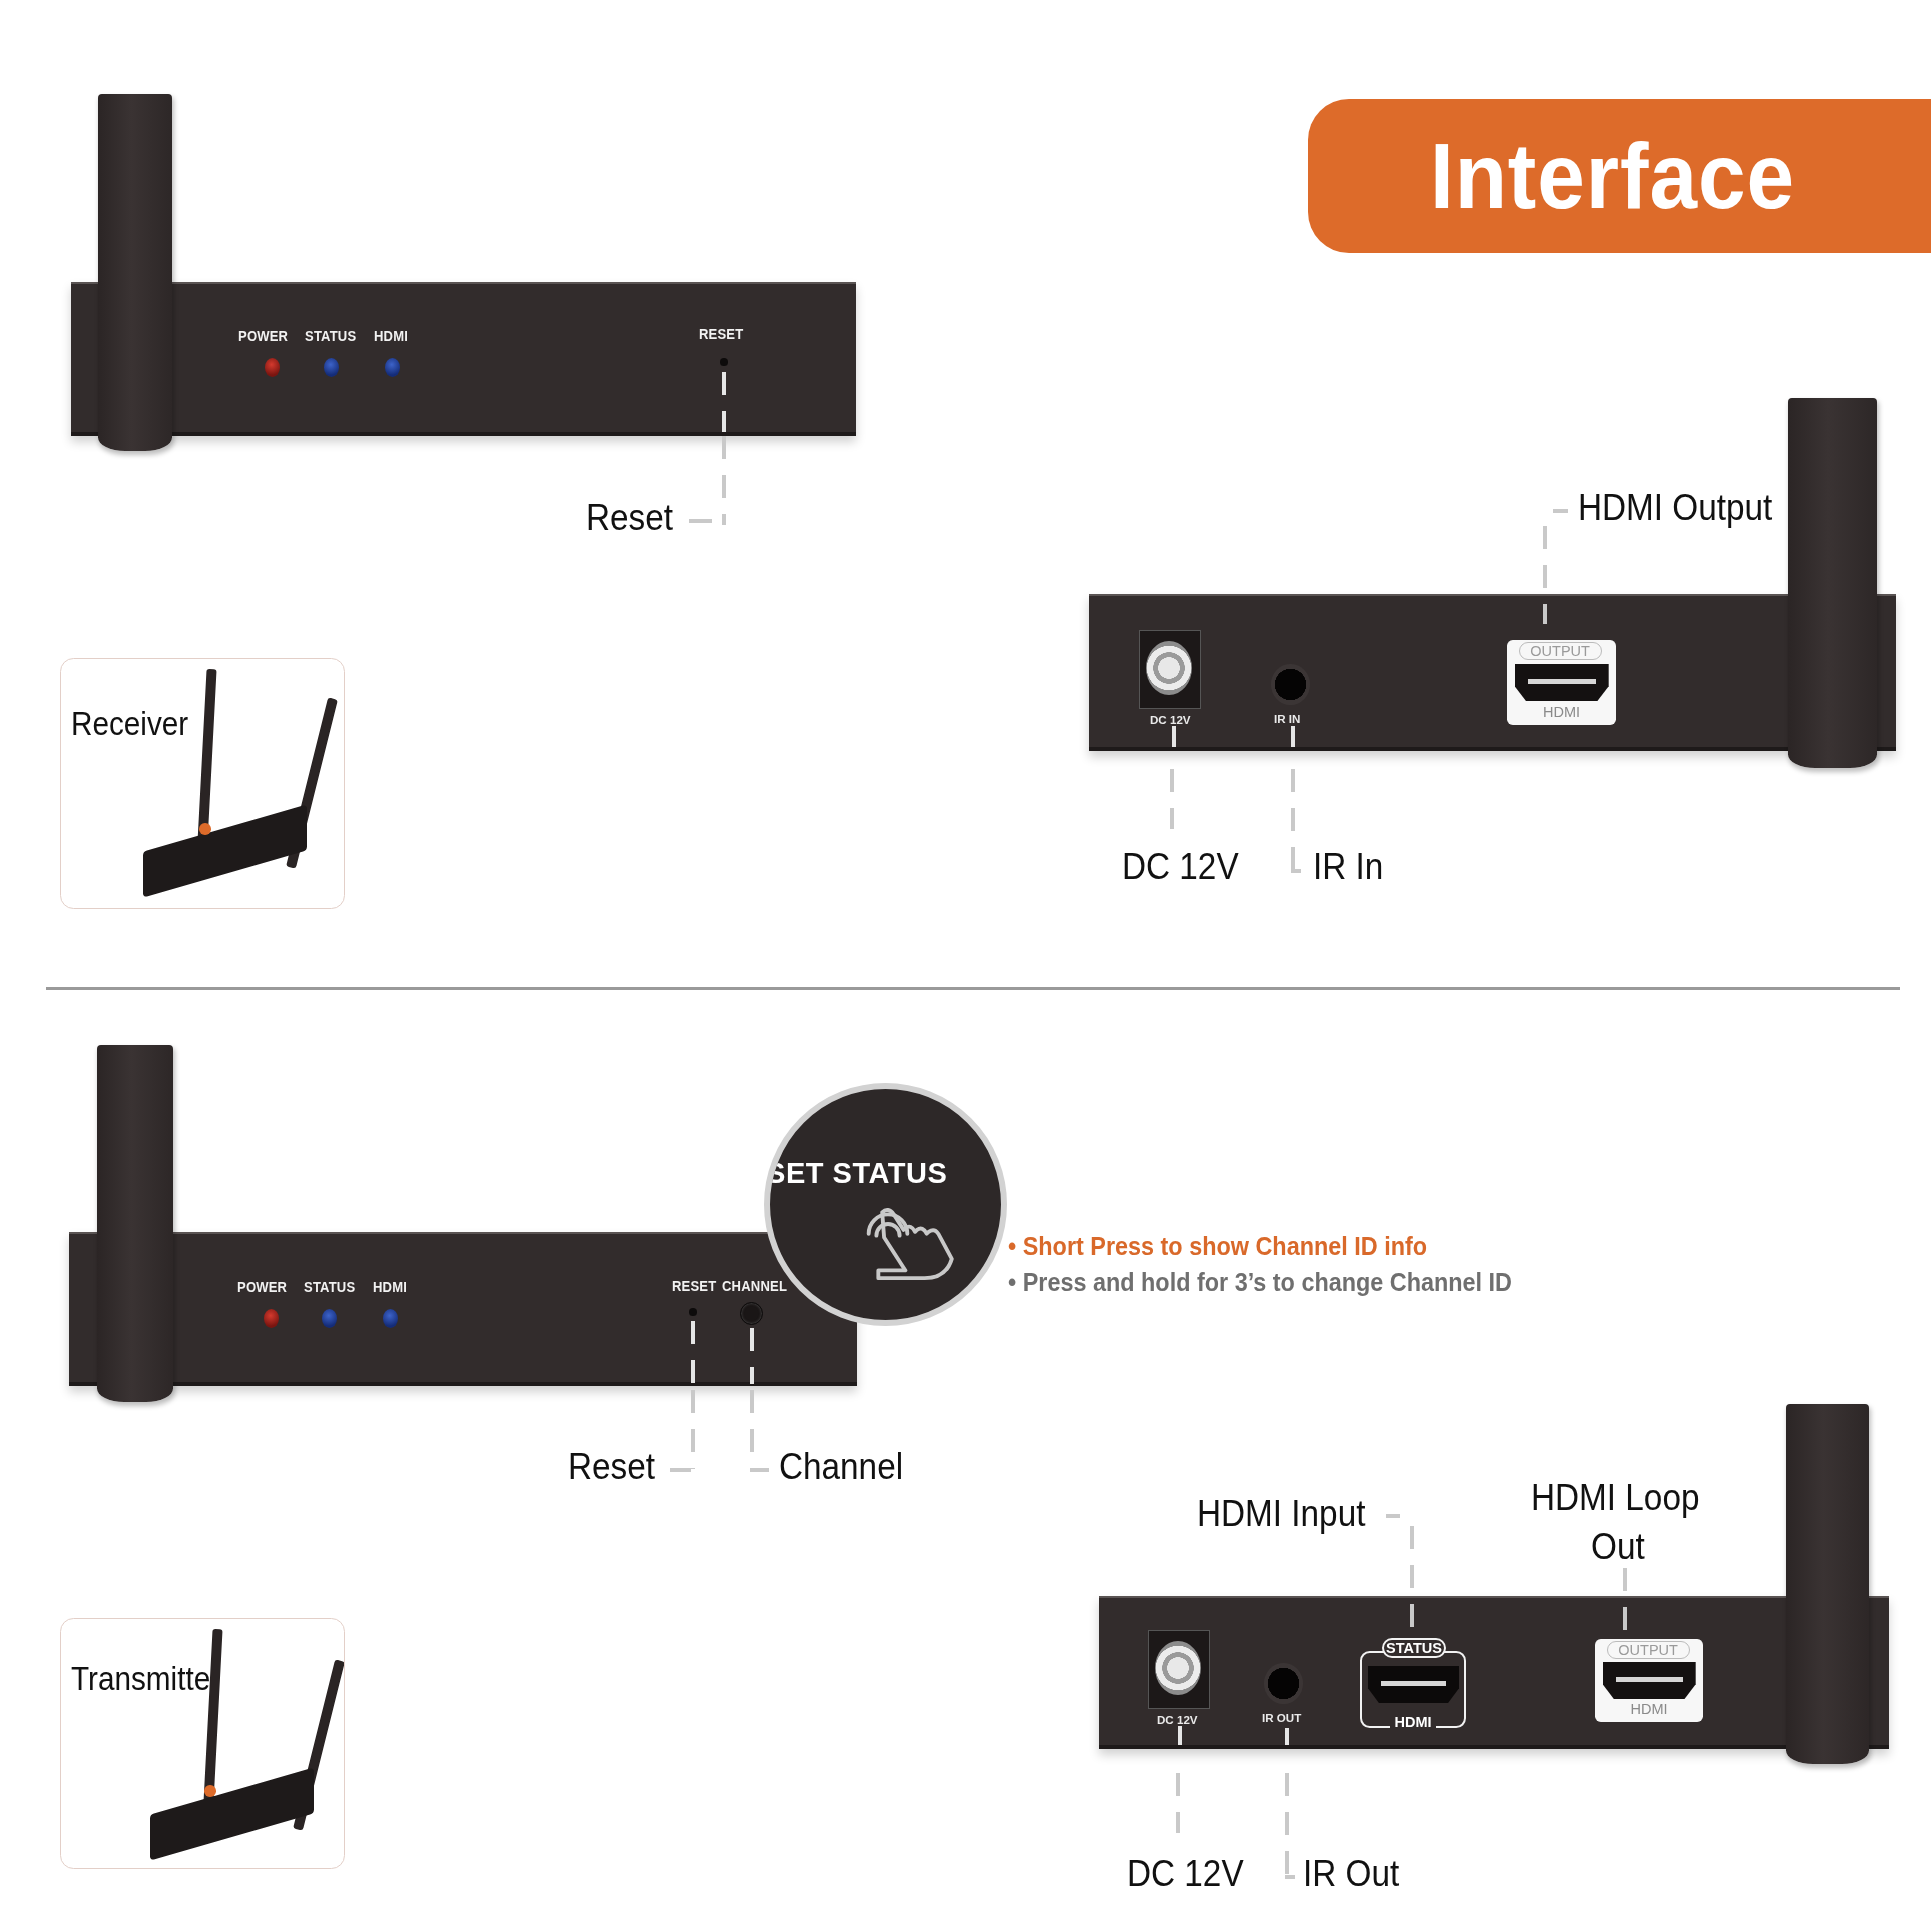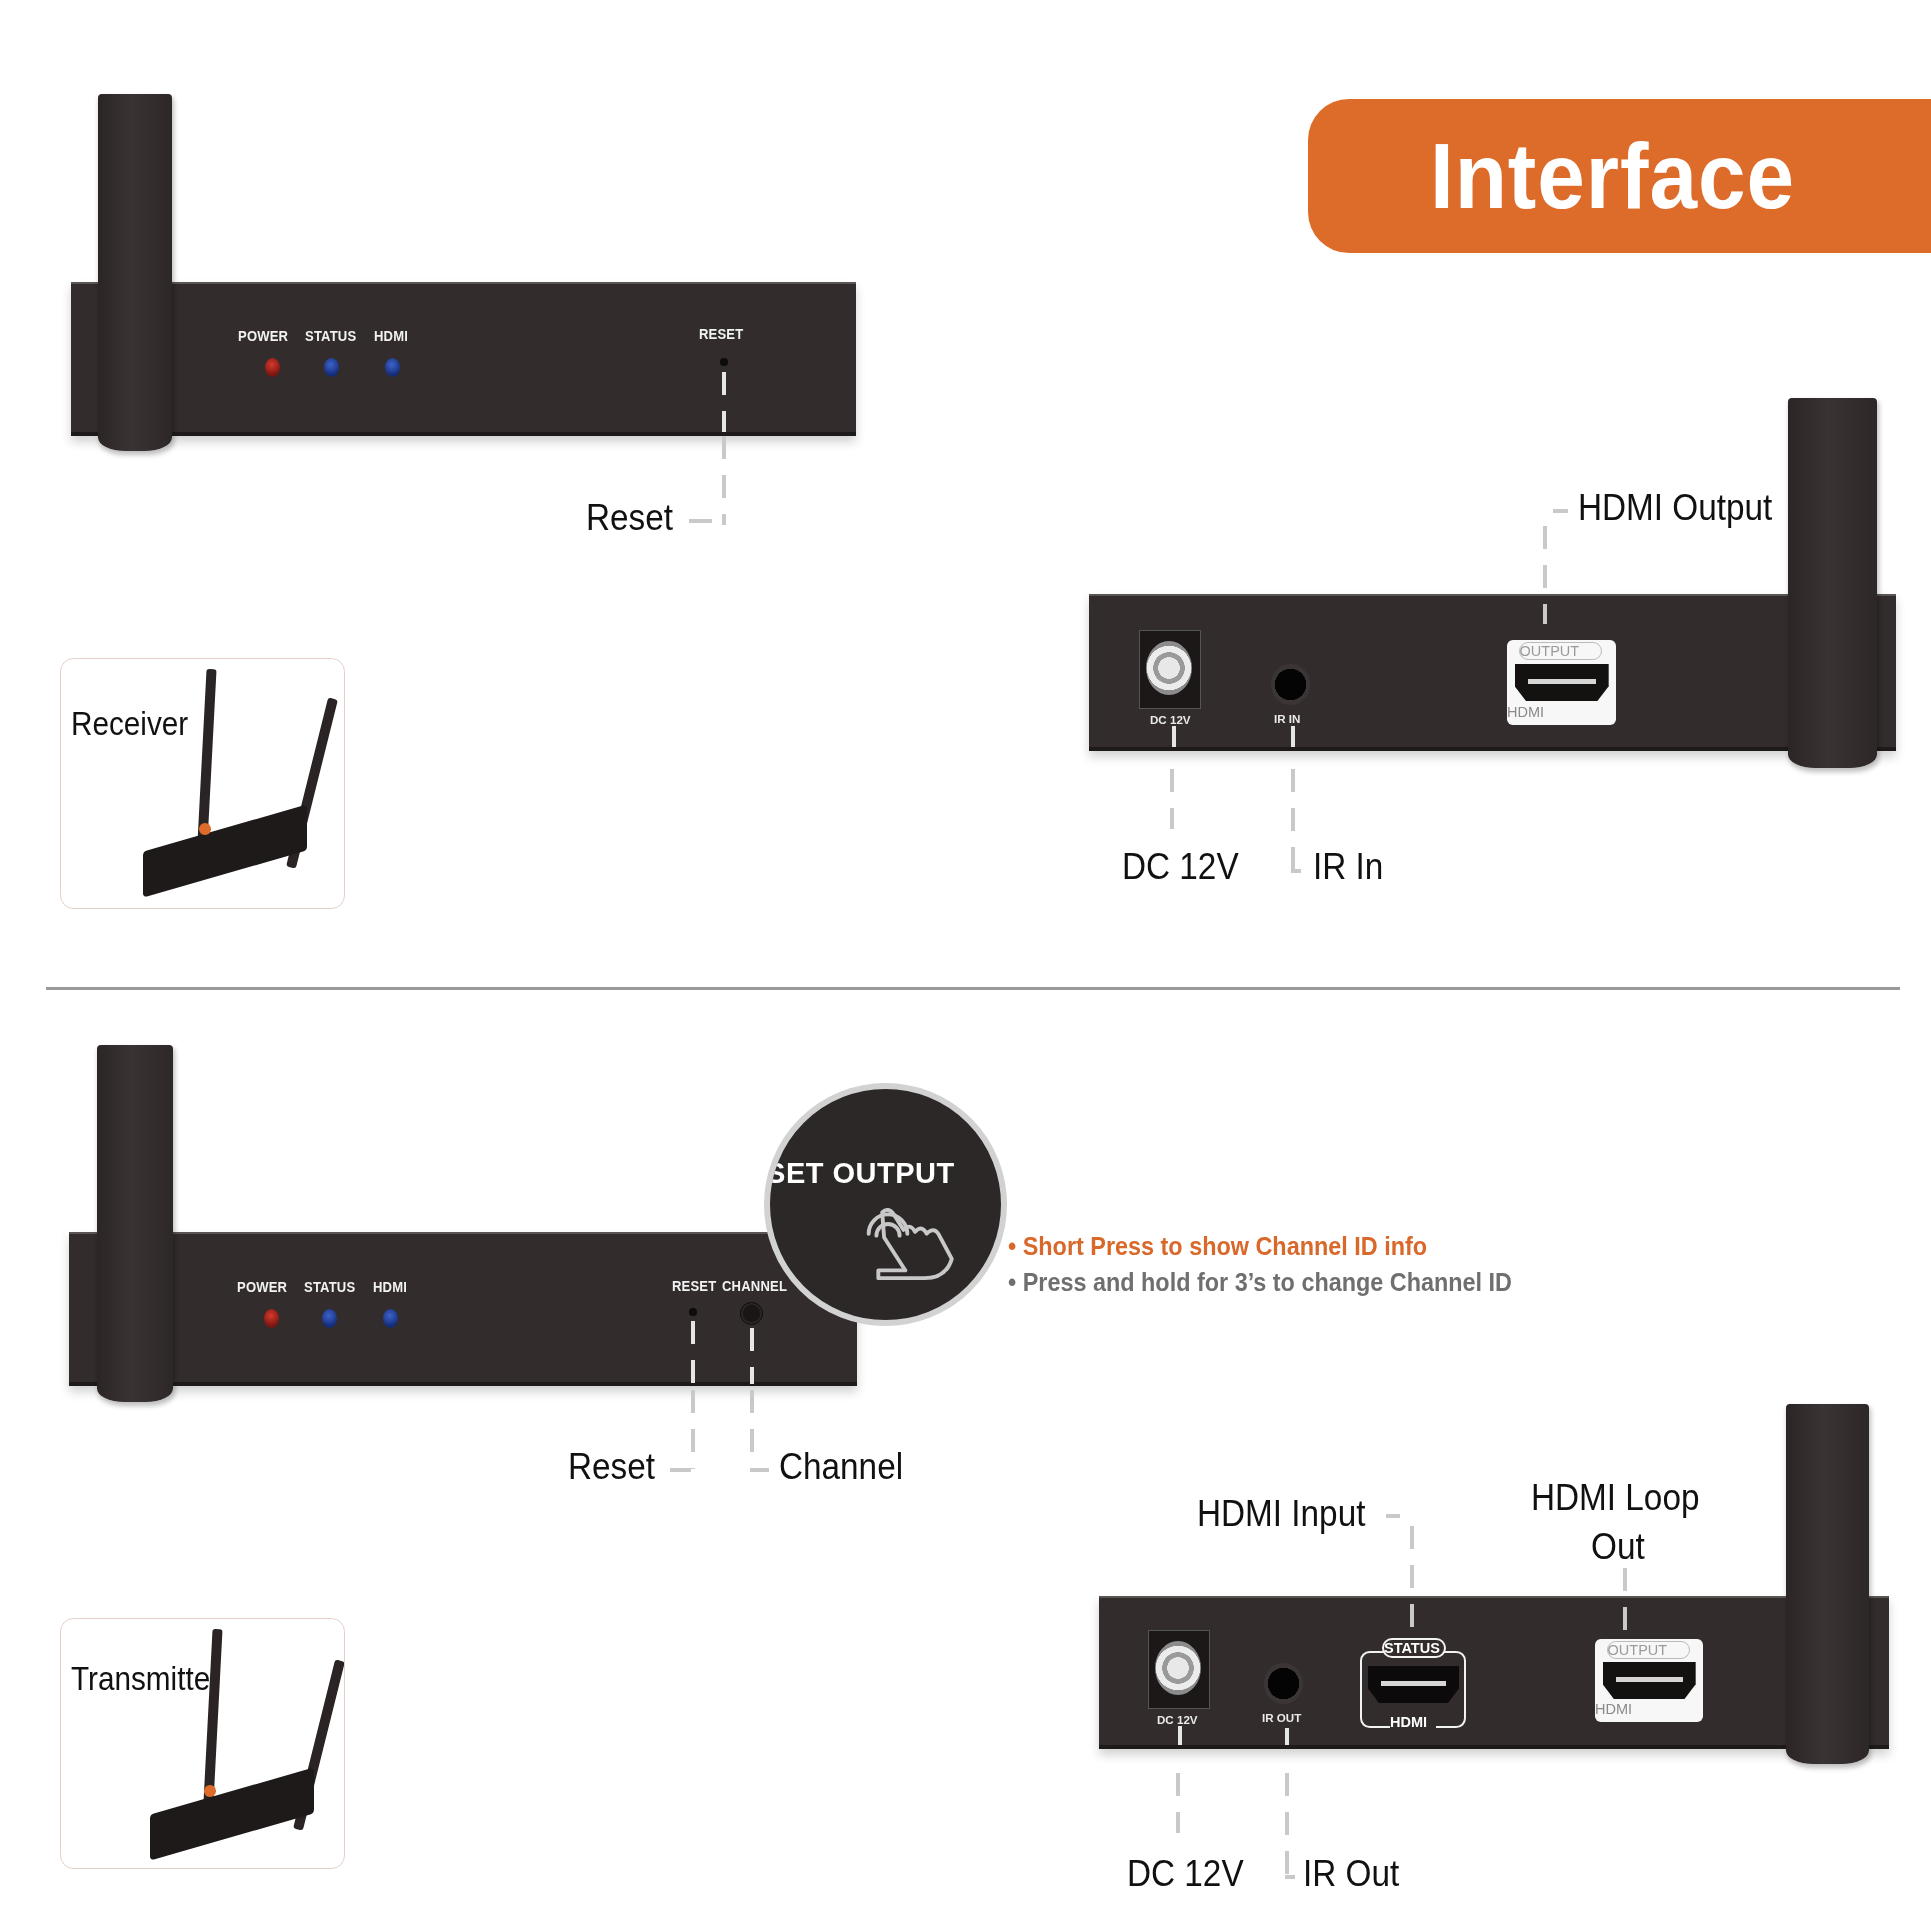--- a/index.html
+++ b/index.html
@@ -41,21 +41,21 @@
   .callout { position: absolute; font-size: 37px; color: #111; white-space: nowrap; transform: scaleX(0.9); transform-origin: left center; }
 
   
   .dc-port { position: absolute; width: 62px; height: 79px; background: #1c1818; border: 1.9px solid #555; }
   .dc-port .ring { position: absolute; left: 5.8px; top: 9.7px; width: 46px; height: 54px; border-radius: 50%; background: radial-gradient(circle, #e8e8e8 0 30%, #9a9a9a 31% 44%, #ececec 45% 62%, #8c8c8c 63% 100%); }
   .ir-jack { position: absolute; width: 39px; height: 41px; border-radius: 50%; background: radial-gradient(circle, #050404 0 55%, #3b3535 56% 100%); }
   .port-label { position: absolute; color: #eaeaea; font-size: 11.6px; font-weight: bold; white-space: nowrap; }
   .hdmi-white { position: absolute; background: #f7f7f7; border-radius: 5.8px; }
   .hdmi-socket { position: absolute; background: #141111; clip-path: polygon(0 0,100% 0,100% 60%,88% 100%,12% 100%,0 60%); }
   .hdmi-socket::after { content:""; position:absolute; left:14%; right:14%; top:40%; height:14%; background:#d6d6d6; }
-  .hdmi-tag { position: absolute; font-size: 15.4px; text-align: left; white-space: nowrap; }
+  .hdmi-tag { position: absolute; font-size: 15.4px; text-align: center; white-space: nowrap; }
   .hdmi-outline { position: absolute; border: 2.9px solid #f2f2f2; border-radius: 9.7px; }
 
   
   .thumb { position: absolute; width: 285px; height: 251px; border: 1.9px solid #e3cfc8; border-radius: 13.5px; background: #fff; overflow: hidden; }
   .thumb-label { position: absolute; left: 9.7px; top: 46px; font-size: 33px; color: #111; transform: scaleX(0.9); transform-origin: left center; white-space: nowrap; }
   .t-ant { position: absolute; width: 9.7px; background: #2a2424; border-radius: 2.9px; }
   .t-body { position: absolute; background: #1e1a1a; border-radius: 3.9px; }
 
   .divider { position: absolute; left: 46px; top: 987px; width: 1854px; height: 2.9px; background: #9a9a9a; }
 
@@ -152,21 +152,21 @@
   <div class="vdash" style="left:691px; top:1390px; height:79px;"></div>
   <div class="hdash" style="left:670px; top:1468px; width:21px;"></div>
   <span class="callout" style="left:568px; top:1446px;">Reset</span>
 
   <div class="vdash light" style="left:750px; top:1328px; height:56px;"></div>
   <div class="vdash" style="left:750px; top:1390px; height:79px;"></div>
   <div class="hdash" style="left:750px; top:1468px; width:19.3px;"></div>
   <span class="callout" style="left:779px; top:1446px;">Channel</span>
 
   <div class="zoom-circle">
-    <span class="zoom-text">SET OUTPUT</span>
+    <span class="zoom-text">SET STATUS</span>
     <svg class="abs" style="left:89px; top:106px;" width="116" height="89" viewBox="0 0 120 92">
       <g fill="none" stroke="#c8c8c8" stroke-width="4" stroke-linecap="round" stroke-linejoin="round">
         <path d="M10 40 a20 20 0 0 1 40 0"></path>
         <path d="M18 42 a12 12 0 0 1 24 0"></path>
         <path d="M26 44 l22 34 l-28 0 l0 8 l48 0 q22 0 28 -20 l-14 -26 q-4 -6 -10 -2 l-2 2 q-4 -8 -10 -4 l-2 2 q-4 -8 -10 -4 l-2 2 l-10 -16 q-6 -8 -12 -2 z"></path>
       </g>
     </svg>
   </div>
 
   <span class="bullet" style="left:1008px; top:1231px; color:#d9692a;">• Short Press to show Channel ID info</span>

